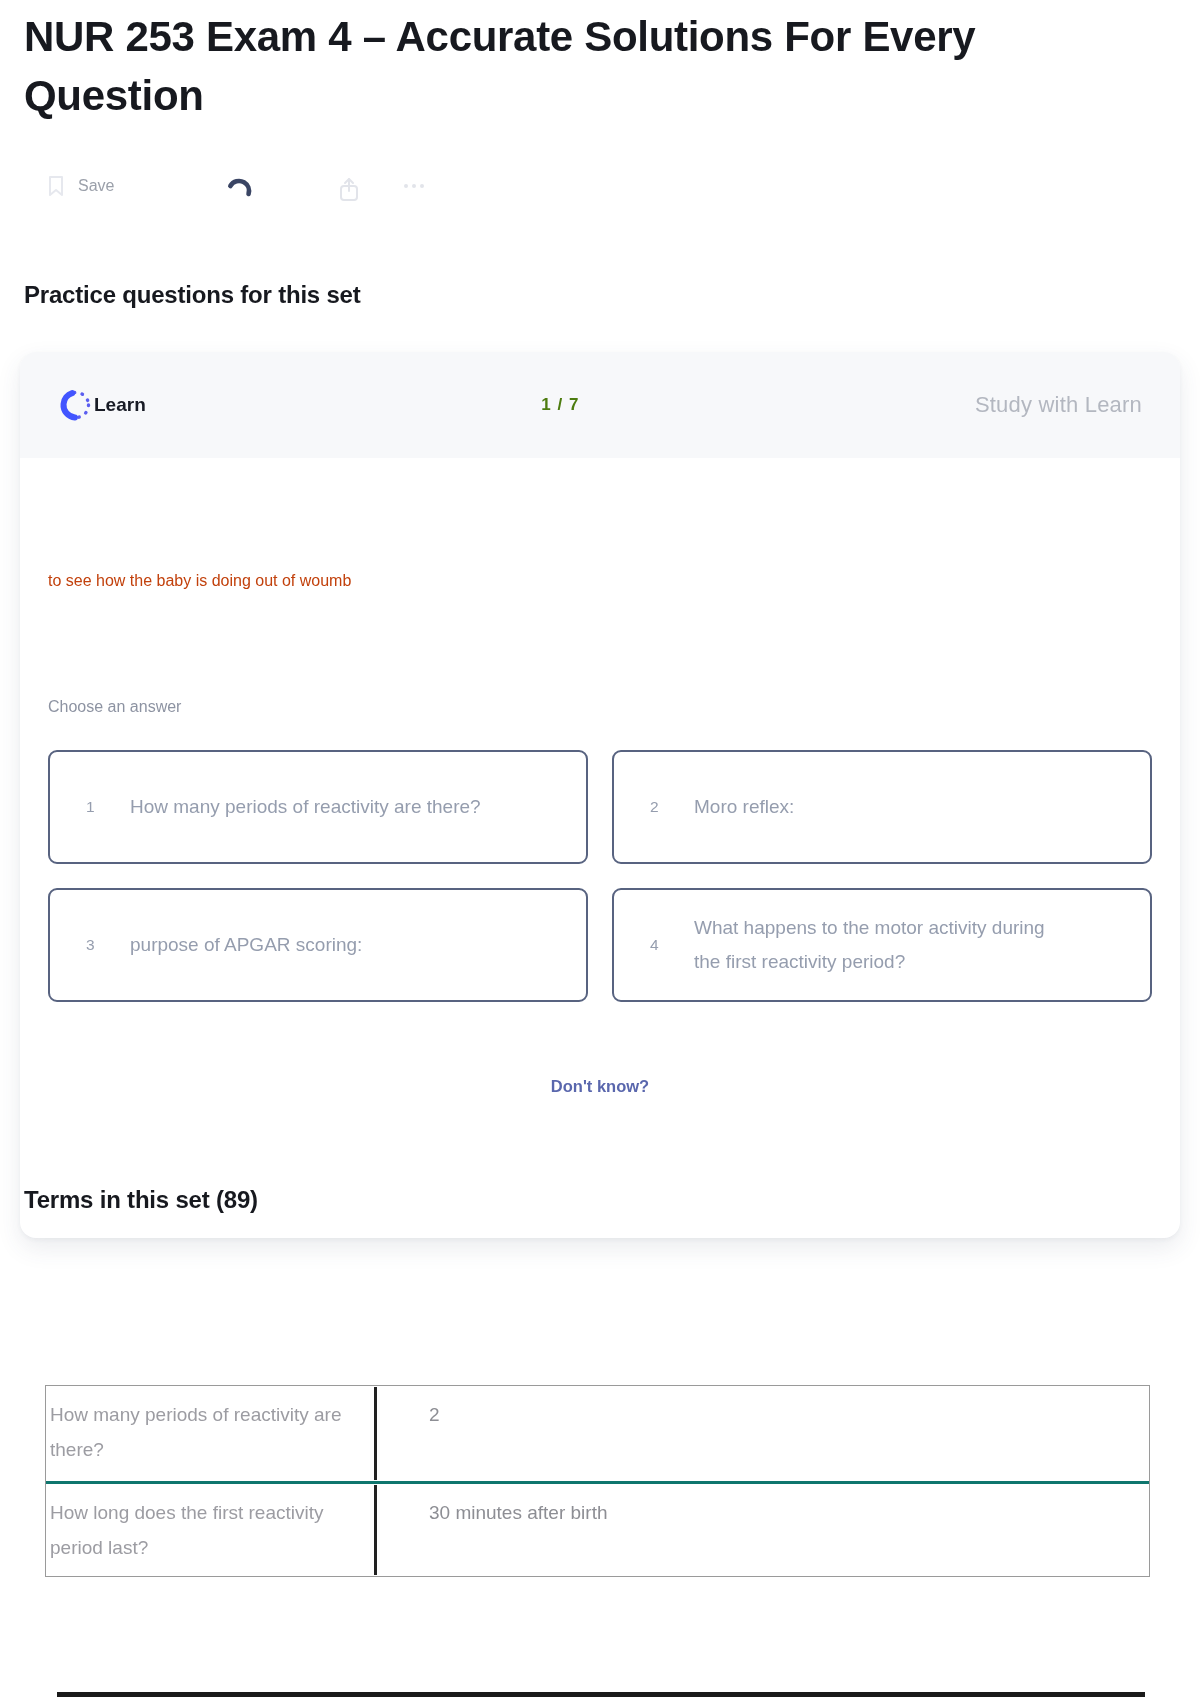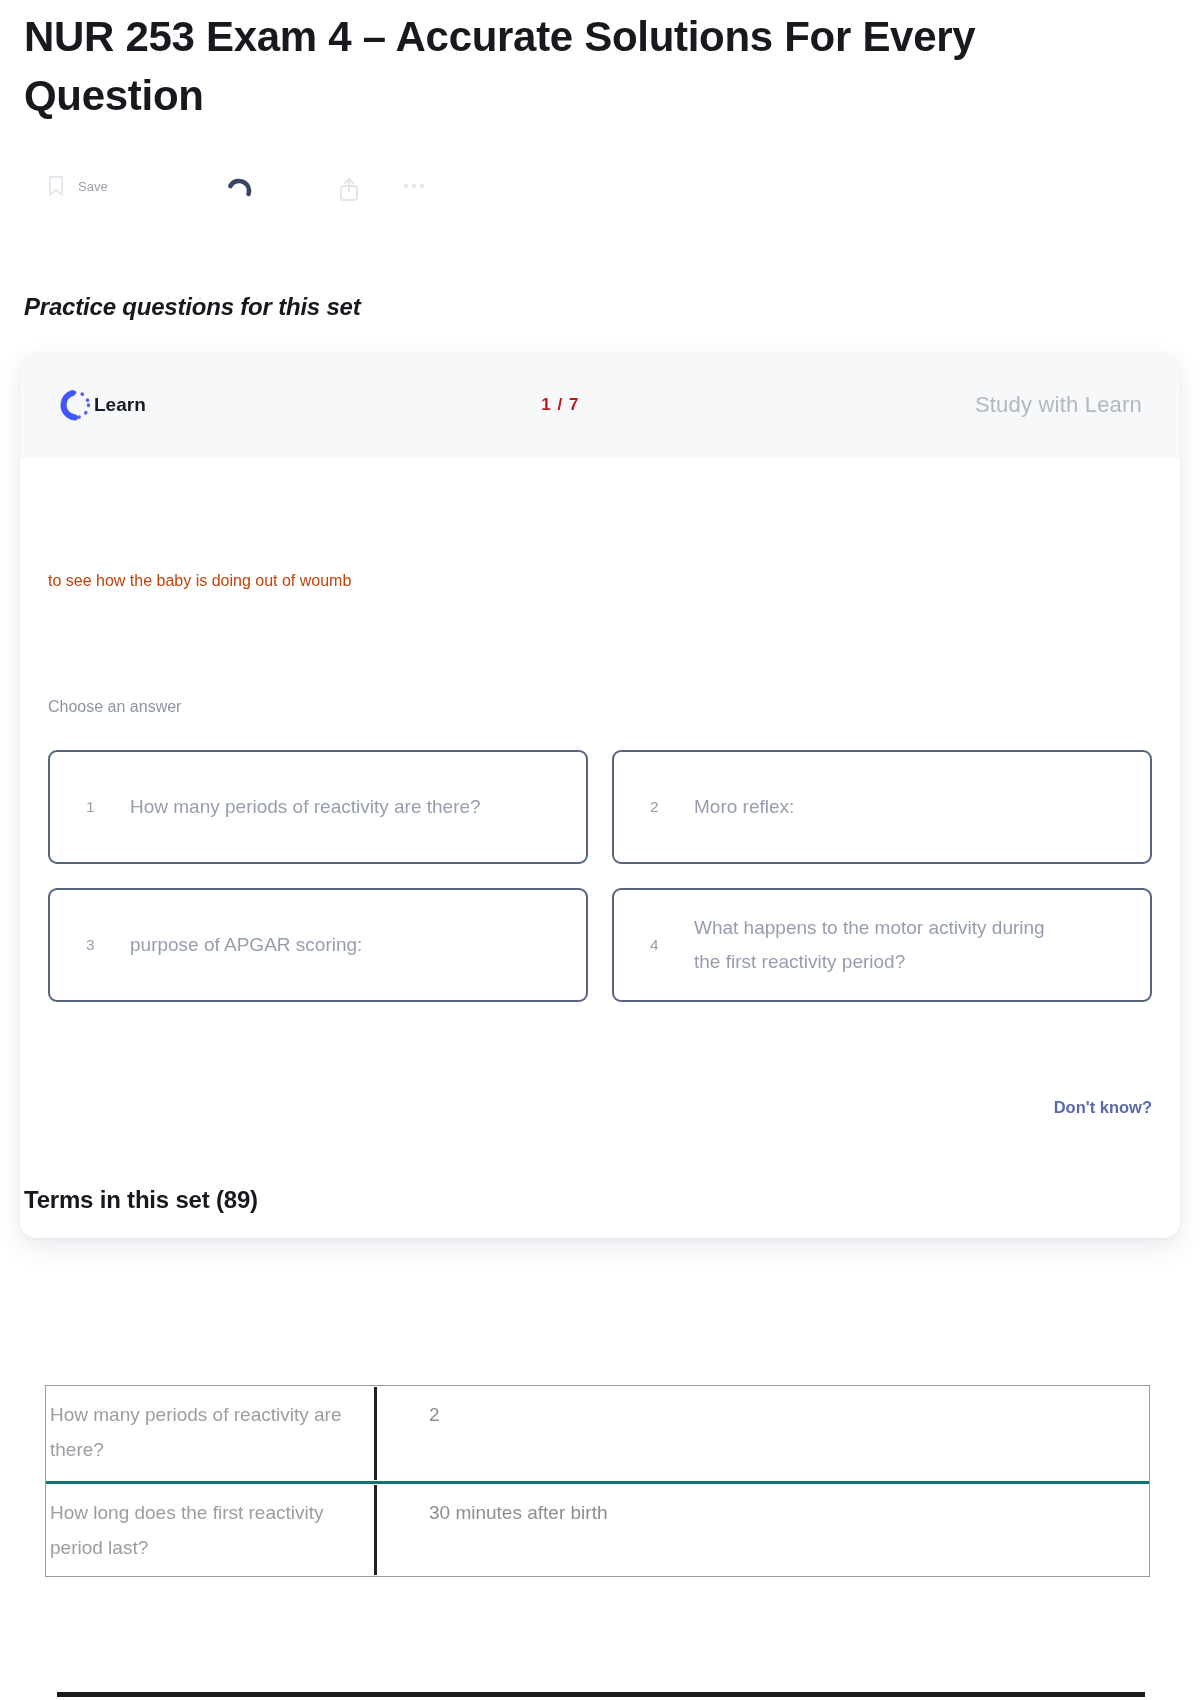--- a/index.html
+++ b/index.html
@@ -8,57 +8,57 @@
   .page { position:relative; width:1200px; height:1700px; background:#fff; }
 
   
   .set-title { position:absolute; left:24px; top:8px; max-width:1020px;
                font-size:42px; font-weight:700; line-height:1.4; color:#17191f;
                letter-spacing:-0.3px; }
 
   
   .toolbar { position:absolute; left:46px; top:174px; height:36px; width:420px; }
   .tb-save { position:absolute; left:0; top:0; display:flex; align-items:center; gap:12px;
-             color:#9ba0aa; font-size:13px; font-weight:500; cursor:pointer; }
+             color:#9ba0aa; font-size:16px; font-weight:500; cursor:pointer; }
   .tb-spinner { position:absolute; left:178px; top:2px; }
   .tb-share { position:absolute; left:290px; top:2px; }
   .tb-more  { position:absolute; left:358px; top:10px; display:flex; gap:4px; }
   .tb-more i { width:4px; height:4px; border-radius:50%; background:#e2e4ea; display:block; }
 
   
   .section-heading { position:absolute; left:24px; font-size:24px; font-weight:700;
                      color:#17191f; letter-spacing:-0.2px; }
-  .h-practice { top:293px;font-style:italic; }
+  .h-practice { top:281px; }
   .h-terms { top:1186px; }
 
   
   .practice-card { position:absolute; left:20px; top:352px; width:1160px; height:886px;
                    background:#ffffff; border-radius:16px;
                    box-shadow:0 10px 24px rgba(62,70,96,0.10), 0 2px 4px rgba(62,70,96,0.05); }
   .card-header { display:flex; align-items:center; justify-content:space-between;
                  height:106px; padding:0 38px; background:#f7f8fa;
                  border-radius:16px 16px 0 0; }
   .mode-group { display:flex; align-items:center; cursor:pointer; }
   .mode-label { font-size:19px; font-weight:700; color:#181b25; }
-  .progress-label { font-size:17px; font-weight:700; color:#b91c1c; letter-spacing:1px; }
+  .progress-label { font-size:17px; font-weight:700; color:#4d7c0f; letter-spacing:1px; }
   .study-link { font-size:22px; color:#b3b7c0; letter-spacing:0.2px; cursor:pointer; }
 
   .card-body { padding:0 28px; }
   .question-text { padding-top:112px; font-size:16px; color:#c2410c; line-height:1.4; }
   .choose-prompt { margin-top:106px; font-size:16px; font-weight:500; color:#8d93a2; }
 
   .answers-grid { margin-top:34px; display:grid; grid-template-columns:1fr 1fr;
                   column-gap:24px; row-gap:24px; }
   .answer-option { display:flex; align-items:center; min-height:114px;
                    border:2px solid #586380; border-radius:9px; background:#fff;
                    padding:14px 20px 14px 36px; cursor:pointer; }
   .answer-num { width:44px; flex:0 0 44px; font-size:15.5px; color:#959dae; }
   .answer-text { max-width:382px; font-size:19px; line-height:34px; color:#959dae; }
 
-  .dont-know { margin-top:96px; text-align:right; font-size:16.5px; font-weight:700;
+  .dont-know { margin-top:75px; text-align:center; font-size:16.5px; font-weight:700;
                color:#5a67ad; cursor:pointer; }
 
   
   .terms-table { position:absolute; left:45px; top:1385px; width:1105px;
                  border:1.5px solid #9a9a9a; background:#fff; }
   .term-row { display:flex; min-height:95px; }
   .term-row + .term-row { border-top:3px solid #0f766e; }
   .term-cell { flex:0 0 328px; padding:11px 12px 11px 4px; font-size:19px;
                line-height:35px; color:#9c9ca2; }
   .col-divider { flex:0 0 3px; background:#212121; margin:1px 0; }

